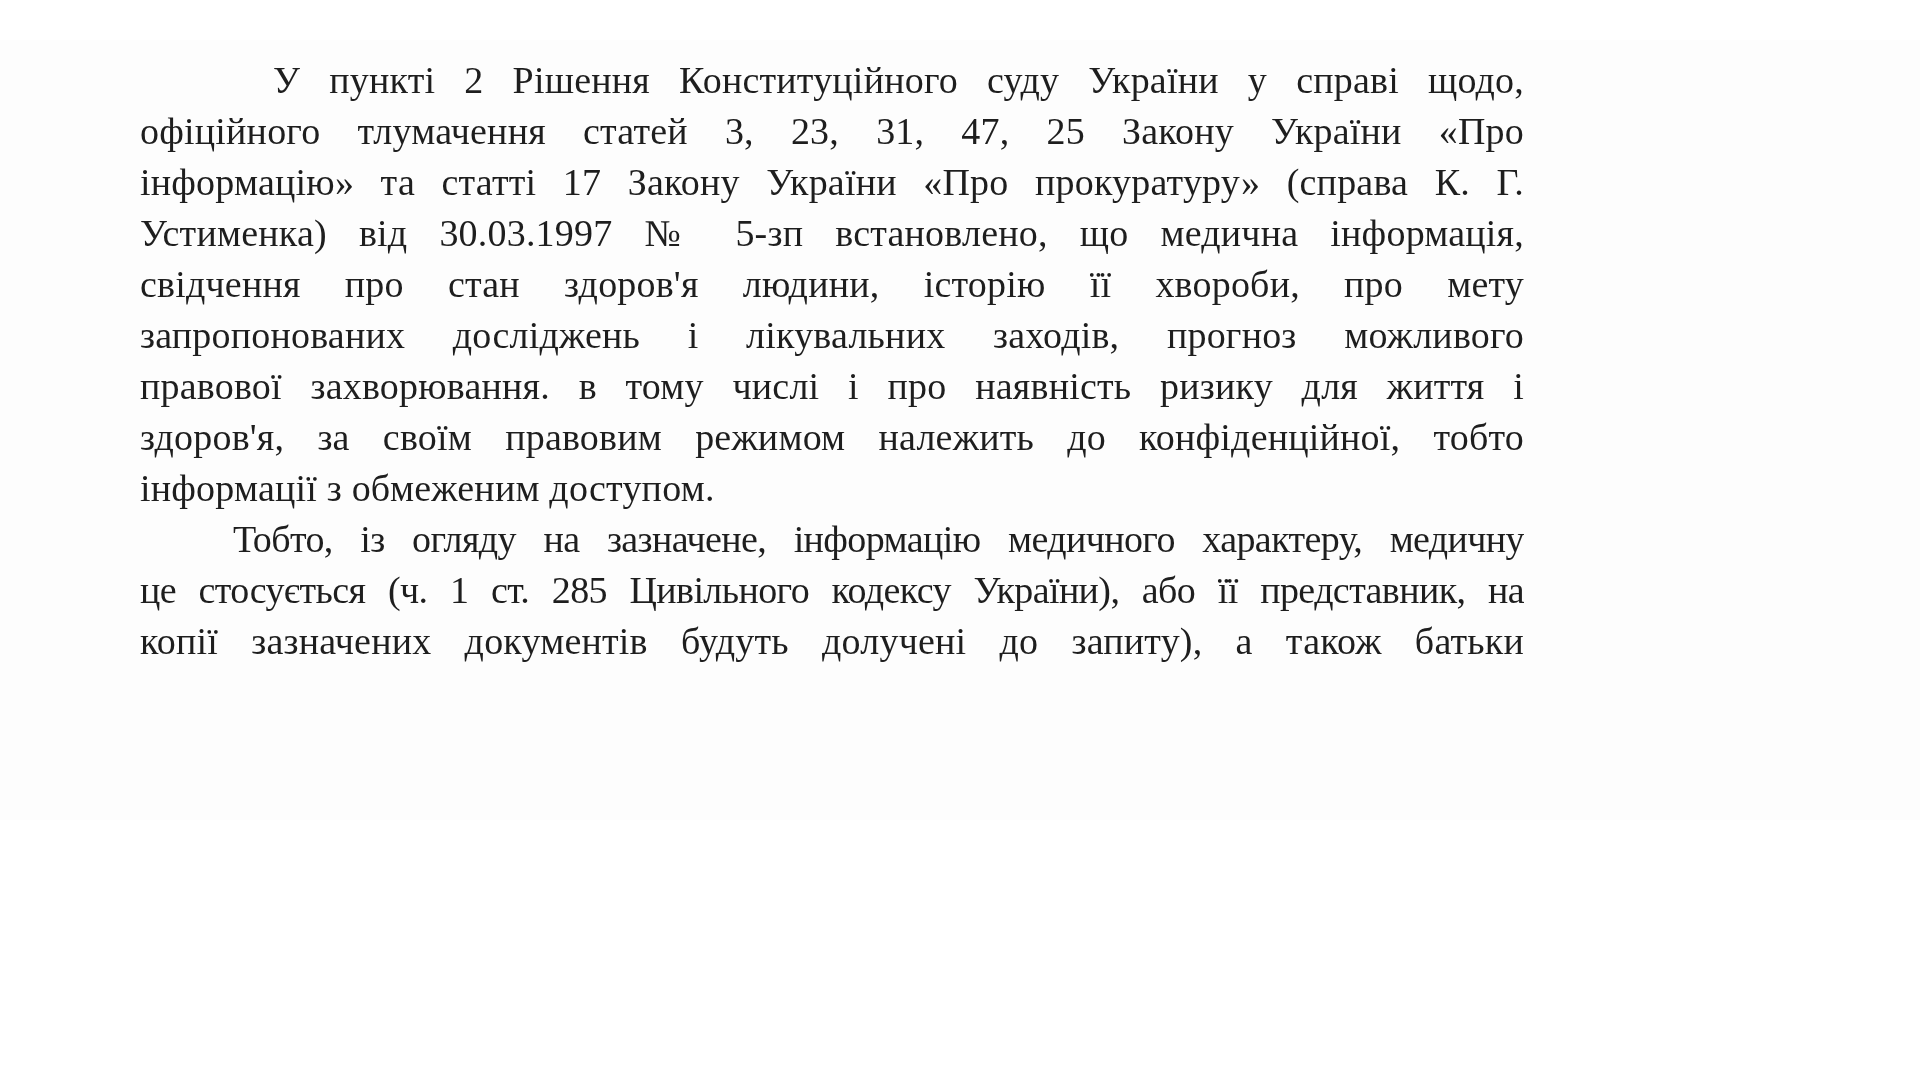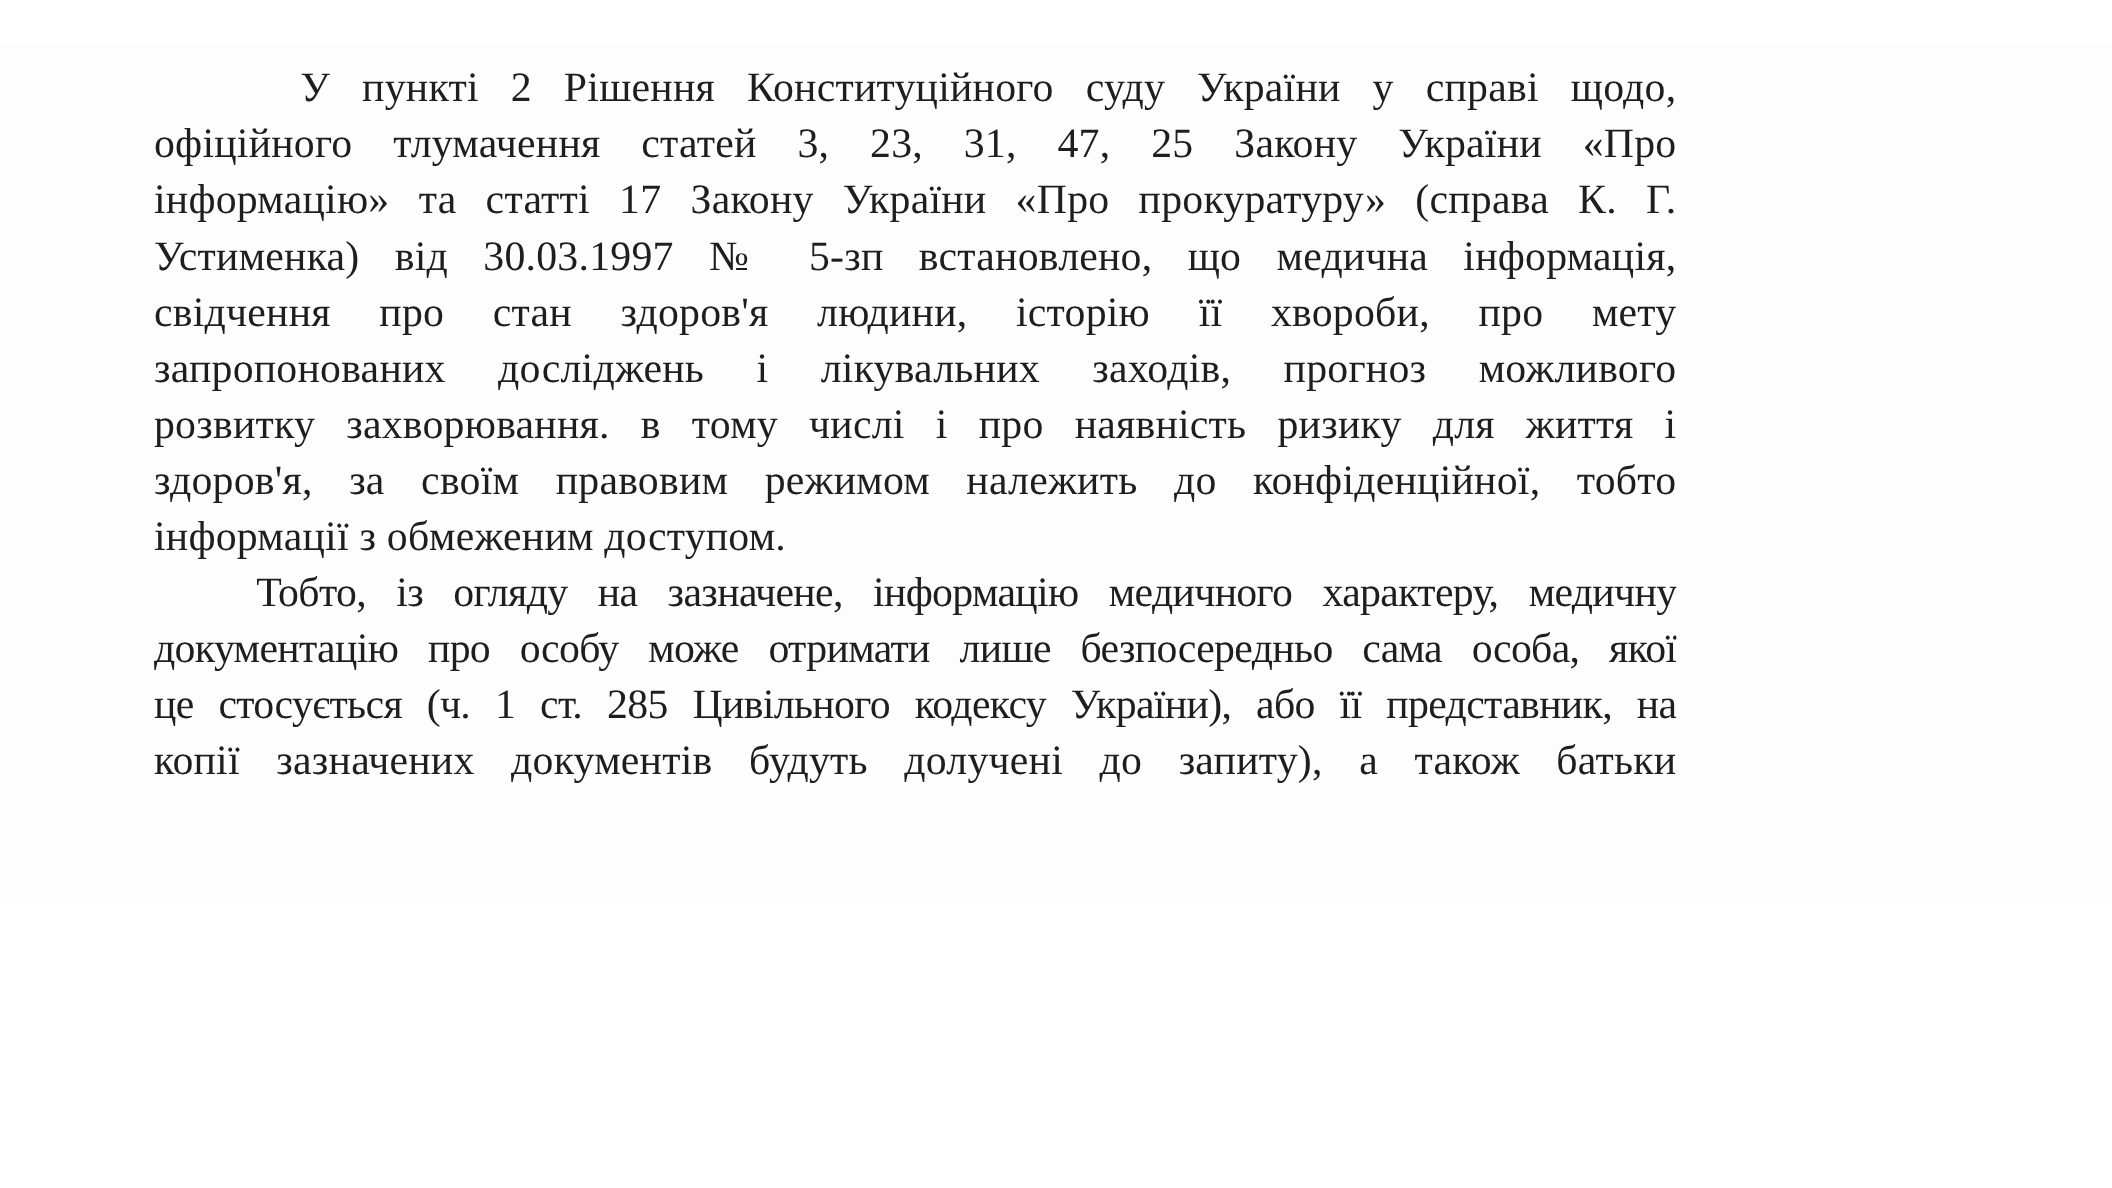--- a/index.html
+++ b/index.html
@@ -74,25 +74,24 @@
   <div class="scan"></div>
 
   <div class="text-block">
     <div class="paragraph para-1">
       <span class="line indent-1">У пункті 2 Рішення Конституційного суду України у справі щодо,</span>
       <span class="line">офіційного тлумачення статей 3, 23, 31, 47, 25 Закону України «Про</span>
       <span class="line">інформацію» та статті 17 Закону України «Про прокуратуру» (справа К. Г.</span>
       <span class="line">Устименка) від 30.03.1997 № 5-зп встановлено, що медична інформація,</span>
       <span class="line">свідчення про стан здоров'я людини, історію її хвороби, про мету</span>
       <span class="line">запропонованих досліджень і лікувальних заходів, прогноз можливого</span>
-      <span class="line">розвитку захворювання. в тому числі і про наявність ризику для життя і</span>
+      <span class="line">правової захворювання. в тому числі і про наявність ризику для життя і</span>
       <span class="line">здоров'я, за своїм правовим режимом належить до конфіденційної, тобто</span>
       <span class="line last">інформації з обмеженим доступом.</span>
     </div>
 
     <div class="paragraph para-2">
       <span class="line indent-2">Тобто, із огляду на зазначене, інформацію медичного характеру, медичну</span>
-      <span class="line">документацію про особу може отримати лише безпосередньо сама особа, якої</span>
       <span class="line">це стосується (ч. 1 ст. 285 Цивільного кодексу України), або її представник, на</span>
       <span class="line wide">копії зазначених документів будуть долучені до запиту), а також батьки</span>
     </div>
   </div>
 </div>
 
 </body></html>

